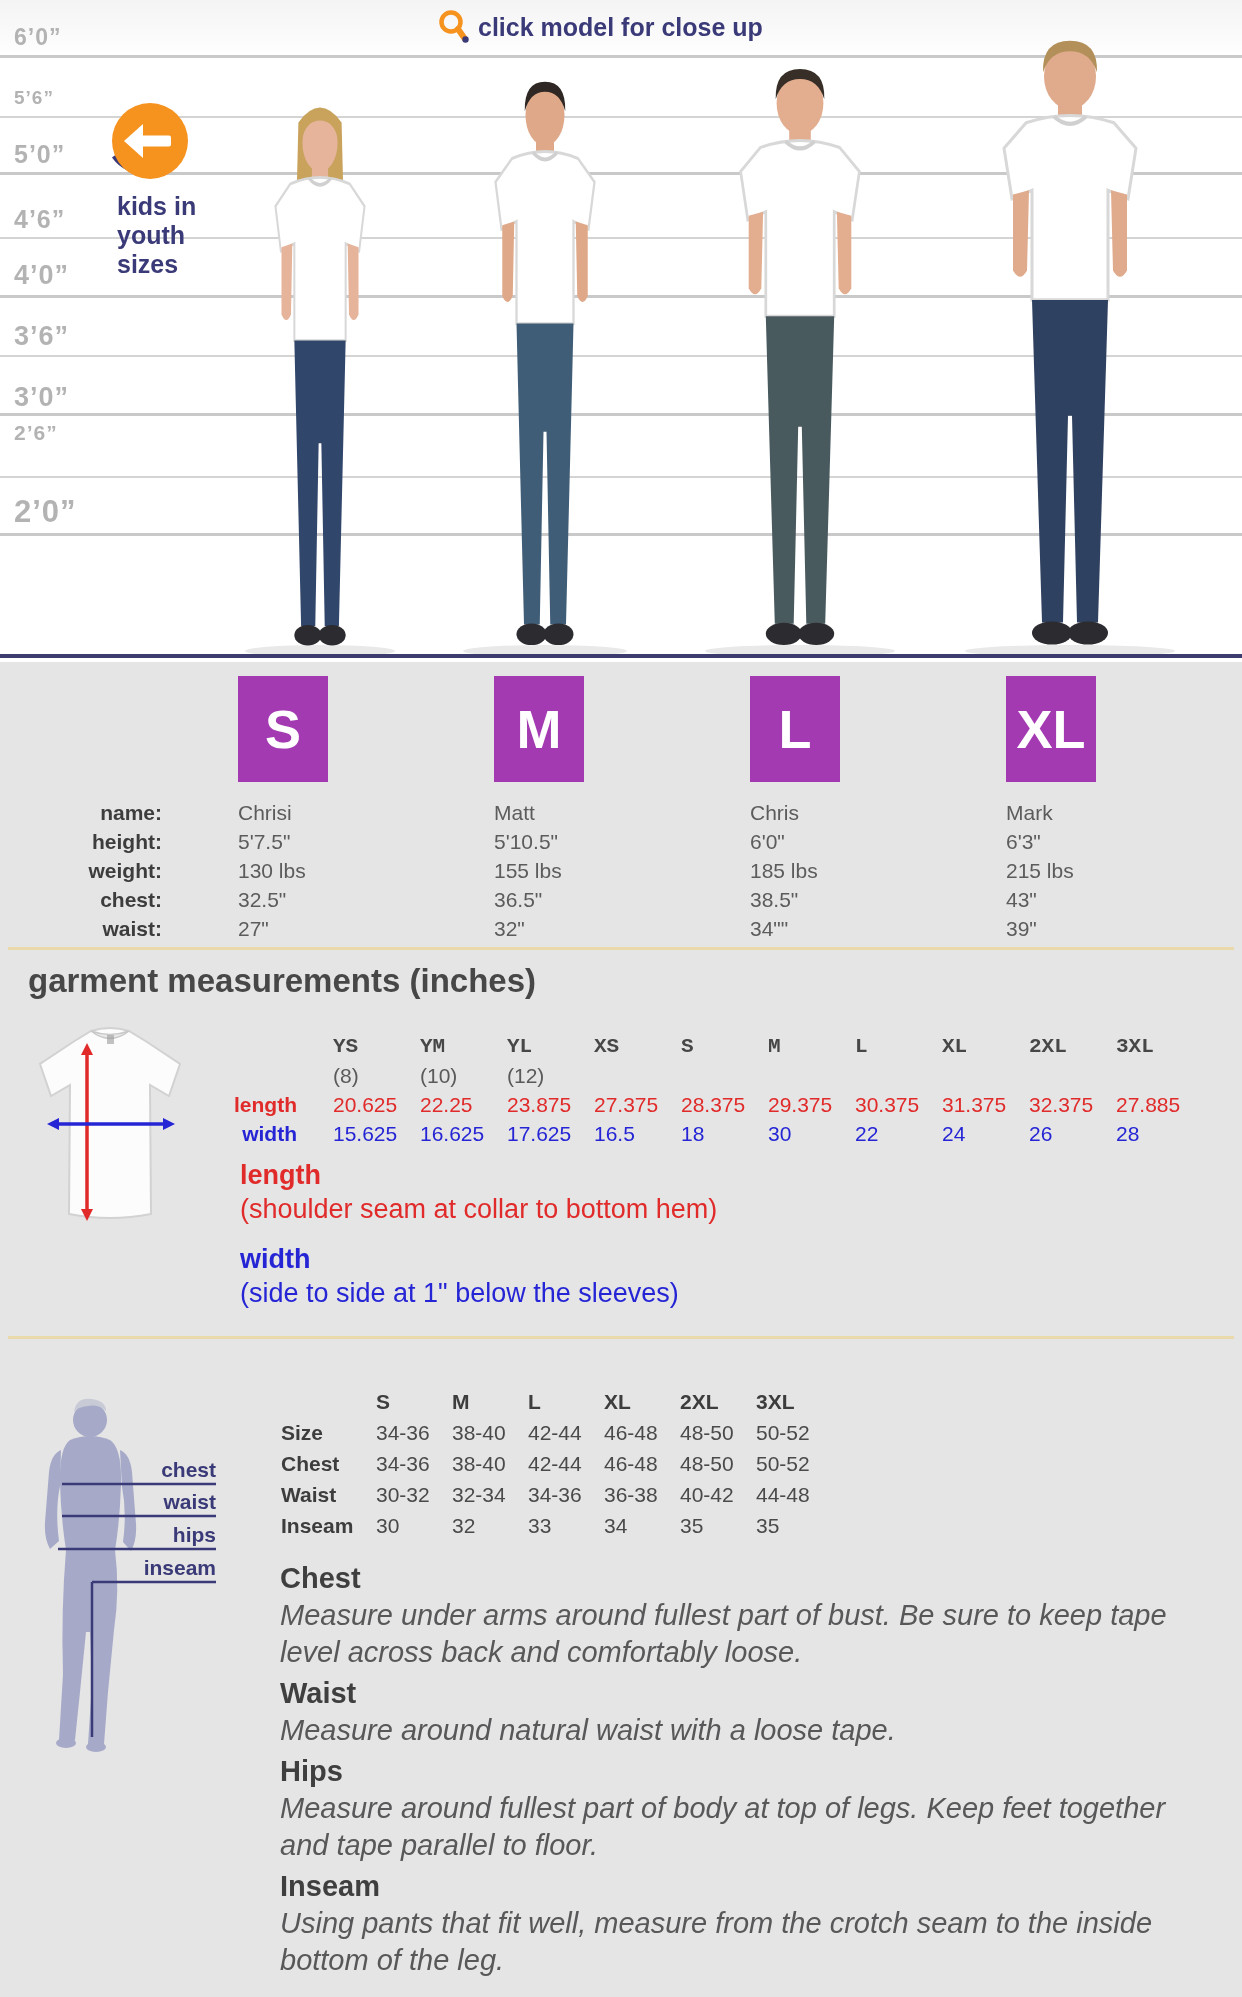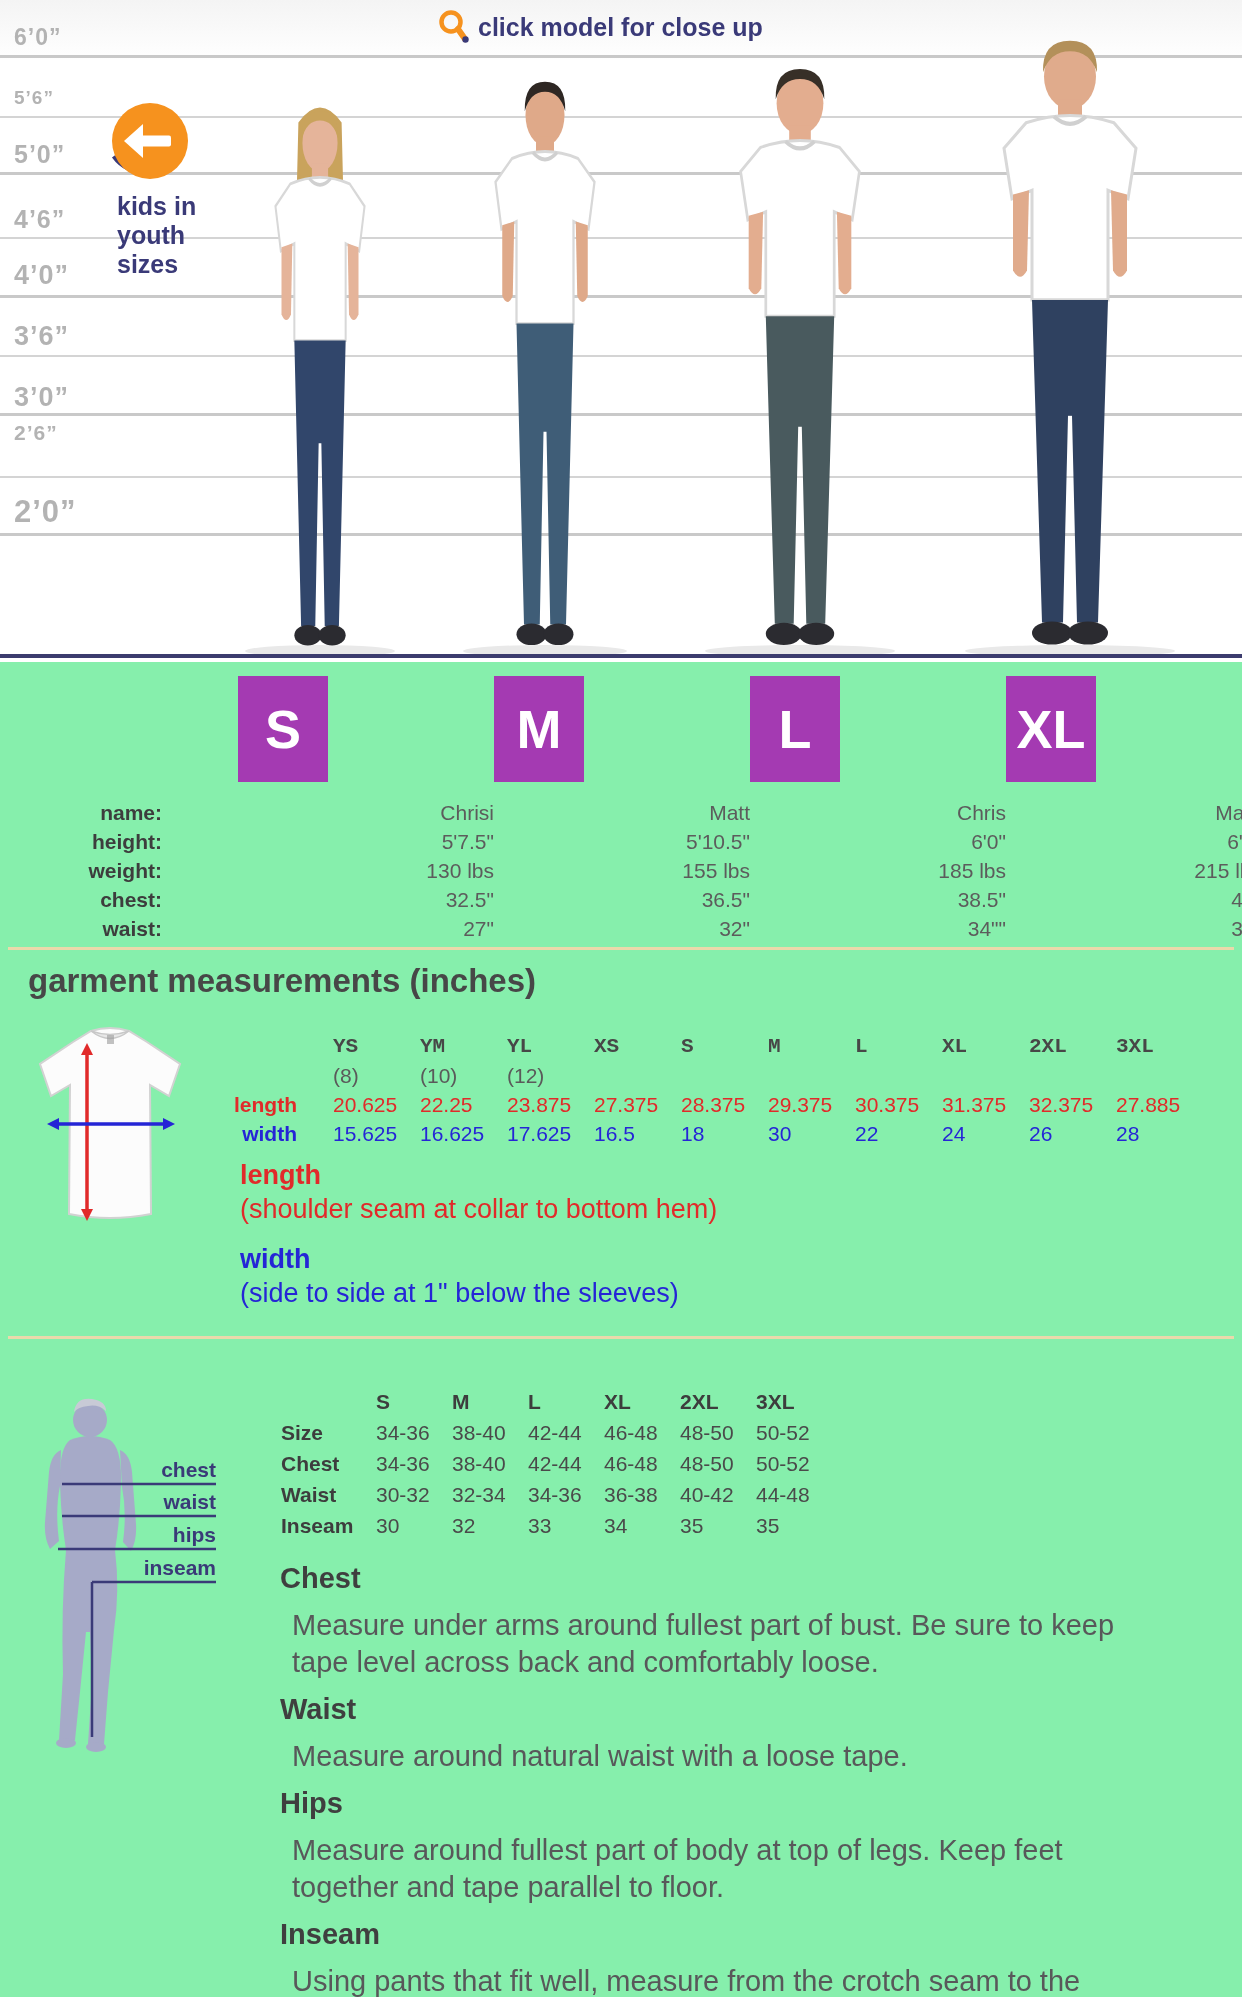--- a/index.html
+++ b/index.html
@@ -1,37 +1,37 @@
 <!DOCTYPE html>
 <html><head>
 <meta charset="utf-8">
 <style>
   html,body{margin:0;padding:0;background:#fff;}
-  #stage{position:relative;width:1242px;height:1997px;background:#86efac;overflow:hidden;
+  #stage{position:relative;width:1242px;height:1997px;background:#e5e5e5;overflow:hidden;
          font-family:"Liberation Sans",sans-serif;}
   
   .photo{position:absolute;left:0;top:0;width:1242px;height:662px;background:linear-gradient(#f4f4f4,#ffffff 60px);}
   .wall-line{position:absolute;left:0;width:1242px;height:3px;background:#c9c9c9;}
   .wall-line.half{height:2px;background:#d4d4d4;}
   .wl-label{position:absolute;left:14px;color:#b3b3b3;font-weight:bold;letter-spacing:1px;}
   .scene{position:absolute;left:0;top:0;}
   .hdr{position:absolute;left:438px;top:8px;display:flex;align-items:center;gap:8px;}
   .hdr-text{color:#3a3a78;font-weight:bold;font-size:25px;}
   .kids-note{position:absolute;left:117px;top:192px;color:#3a3a78;font-weight:bold;font-size:25px;line-height:29px;}
   .kids-note span{display:block;}
   .photo-bottom-line{position:absolute;left:0;top:654px;width:1242px;height:4px;background:#3c3c6e;}
   
   .badge{position:absolute;top:676px;width:90px;height:106px;background:#a43ab2;color:#fff;
          font-weight:bold;font-size:54px;text-align:center;line-height:106px;}
   
   .model-info{position:absolute;left:0;top:798px;display:grid;
               grid-template-columns:238px 256px 256px 256px 256px;font-size:21px;}
   .model-info>div{height:29px;line-height:29px;}
   .mi-label{text-align:right;padding-right:76px;font-weight:bold;color:#3d3d3d;}
-  .mi-val{color:#5c5c5c;text-align:right;}
+  .mi-val{color:#5c5c5c;}
   
   .divider{position:absolute;left:8px;width:1226px;height:3px;background:#ead9ab;}
   .sec-heading{position:absolute;left:28px;margin:0;font-size:33px;font-weight:bold;color:#474747;}
   
   .g-table{position:absolute;left:0;top:1032px;display:grid;
            grid-template-columns:315px repeat(10,87px);font-size:21px;}
   .g-table>div{height:29px;line-height:29px;padding-left:18px;}
   .g-table .lab{padding-left:0;padding-right:18px;text-align:right;font-weight:bold;}
   .g-table .hd{font-weight:bold;color:#474747;font-family:Liberation Mono, monospace;}
   .g-table .sub{color:#5a5a5a;}
@@ -44,21 +44,21 @@
   
   .m-table{position:absolute;left:281px;top:1386px;display:grid;
            grid-template-columns:95px repeat(6,76px);font-size:21px;}
   .m-table>div{height:31px;line-height:31px;color:#4a4a4a;}
   .m-table .hd,.m-table .lab{font-weight:bold;color:#3d3d3d;}
   .bodyfig{position:absolute;left:18px;top:1392px;}
   .fig-label{font-family:"Liberation Sans",sans-serif;font-size:21px;font-weight:bold;fill:#3a3a78;}
   
   .instructions{position:absolute;left:280px;top:1556px;width:890px;color:#58585a;}
   .instructions h3{margin:6px 0 2px 0;font-size:29px;color:#3f3f3f;}
-  .instructions p{margin:12px;font-size:29px;line-height:37px;}
+  .instructions p{margin:0;font-size:29px;line-height:37px;font-style:italic;}
   .tshirt{position:absolute;left:15px;top:1022px;}
 </style>
 </head>
 <body>
 
 <div id="stage">
 
   <section class="photo">
 
     <div class="wall-line" style="top:55px"></div>

